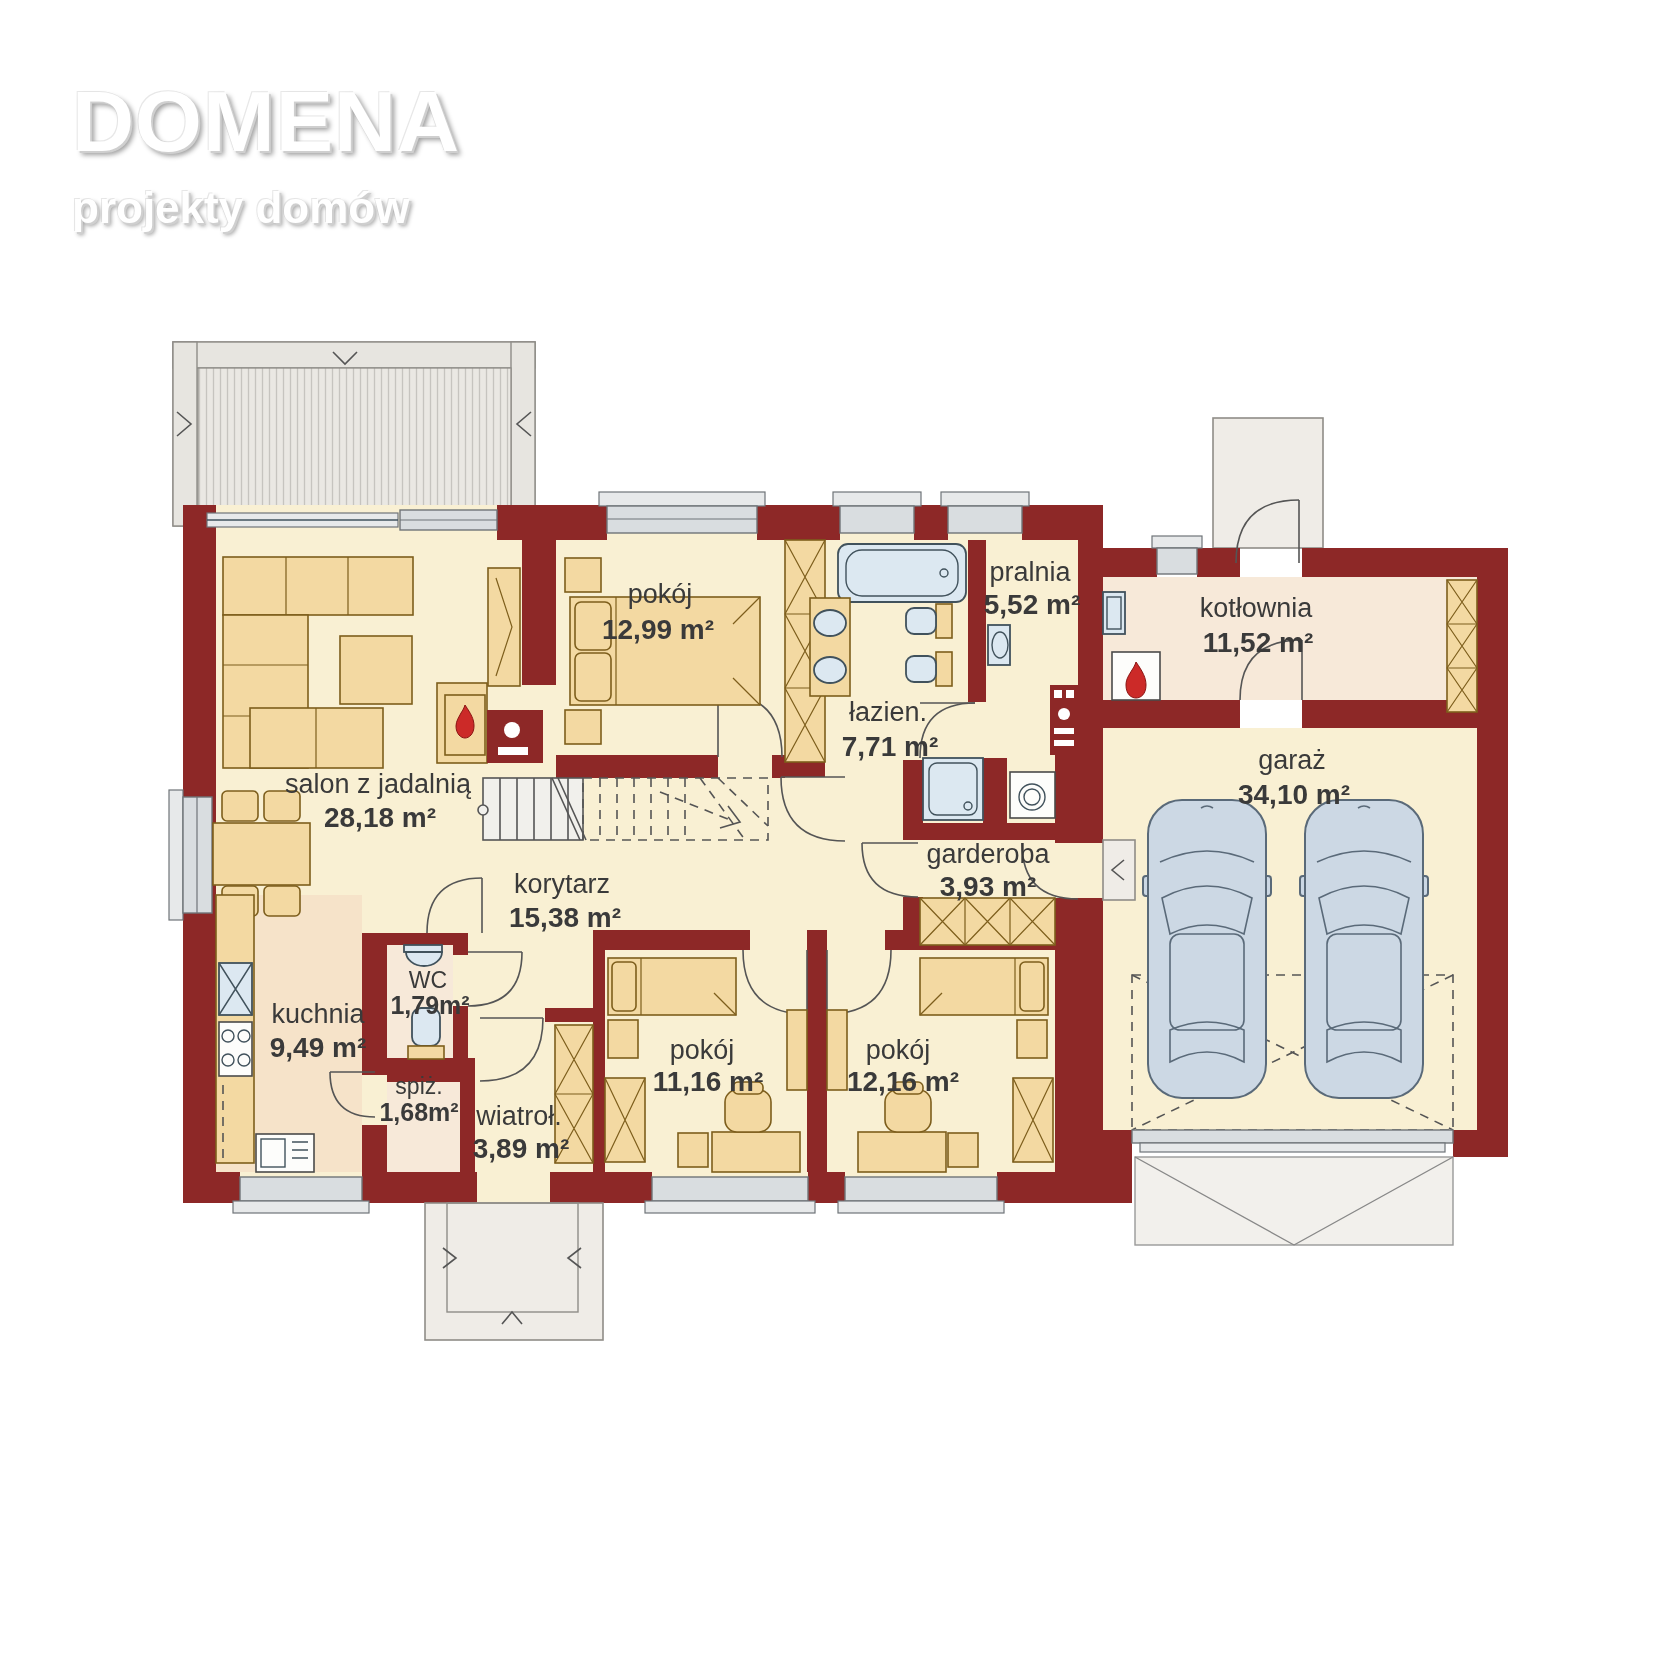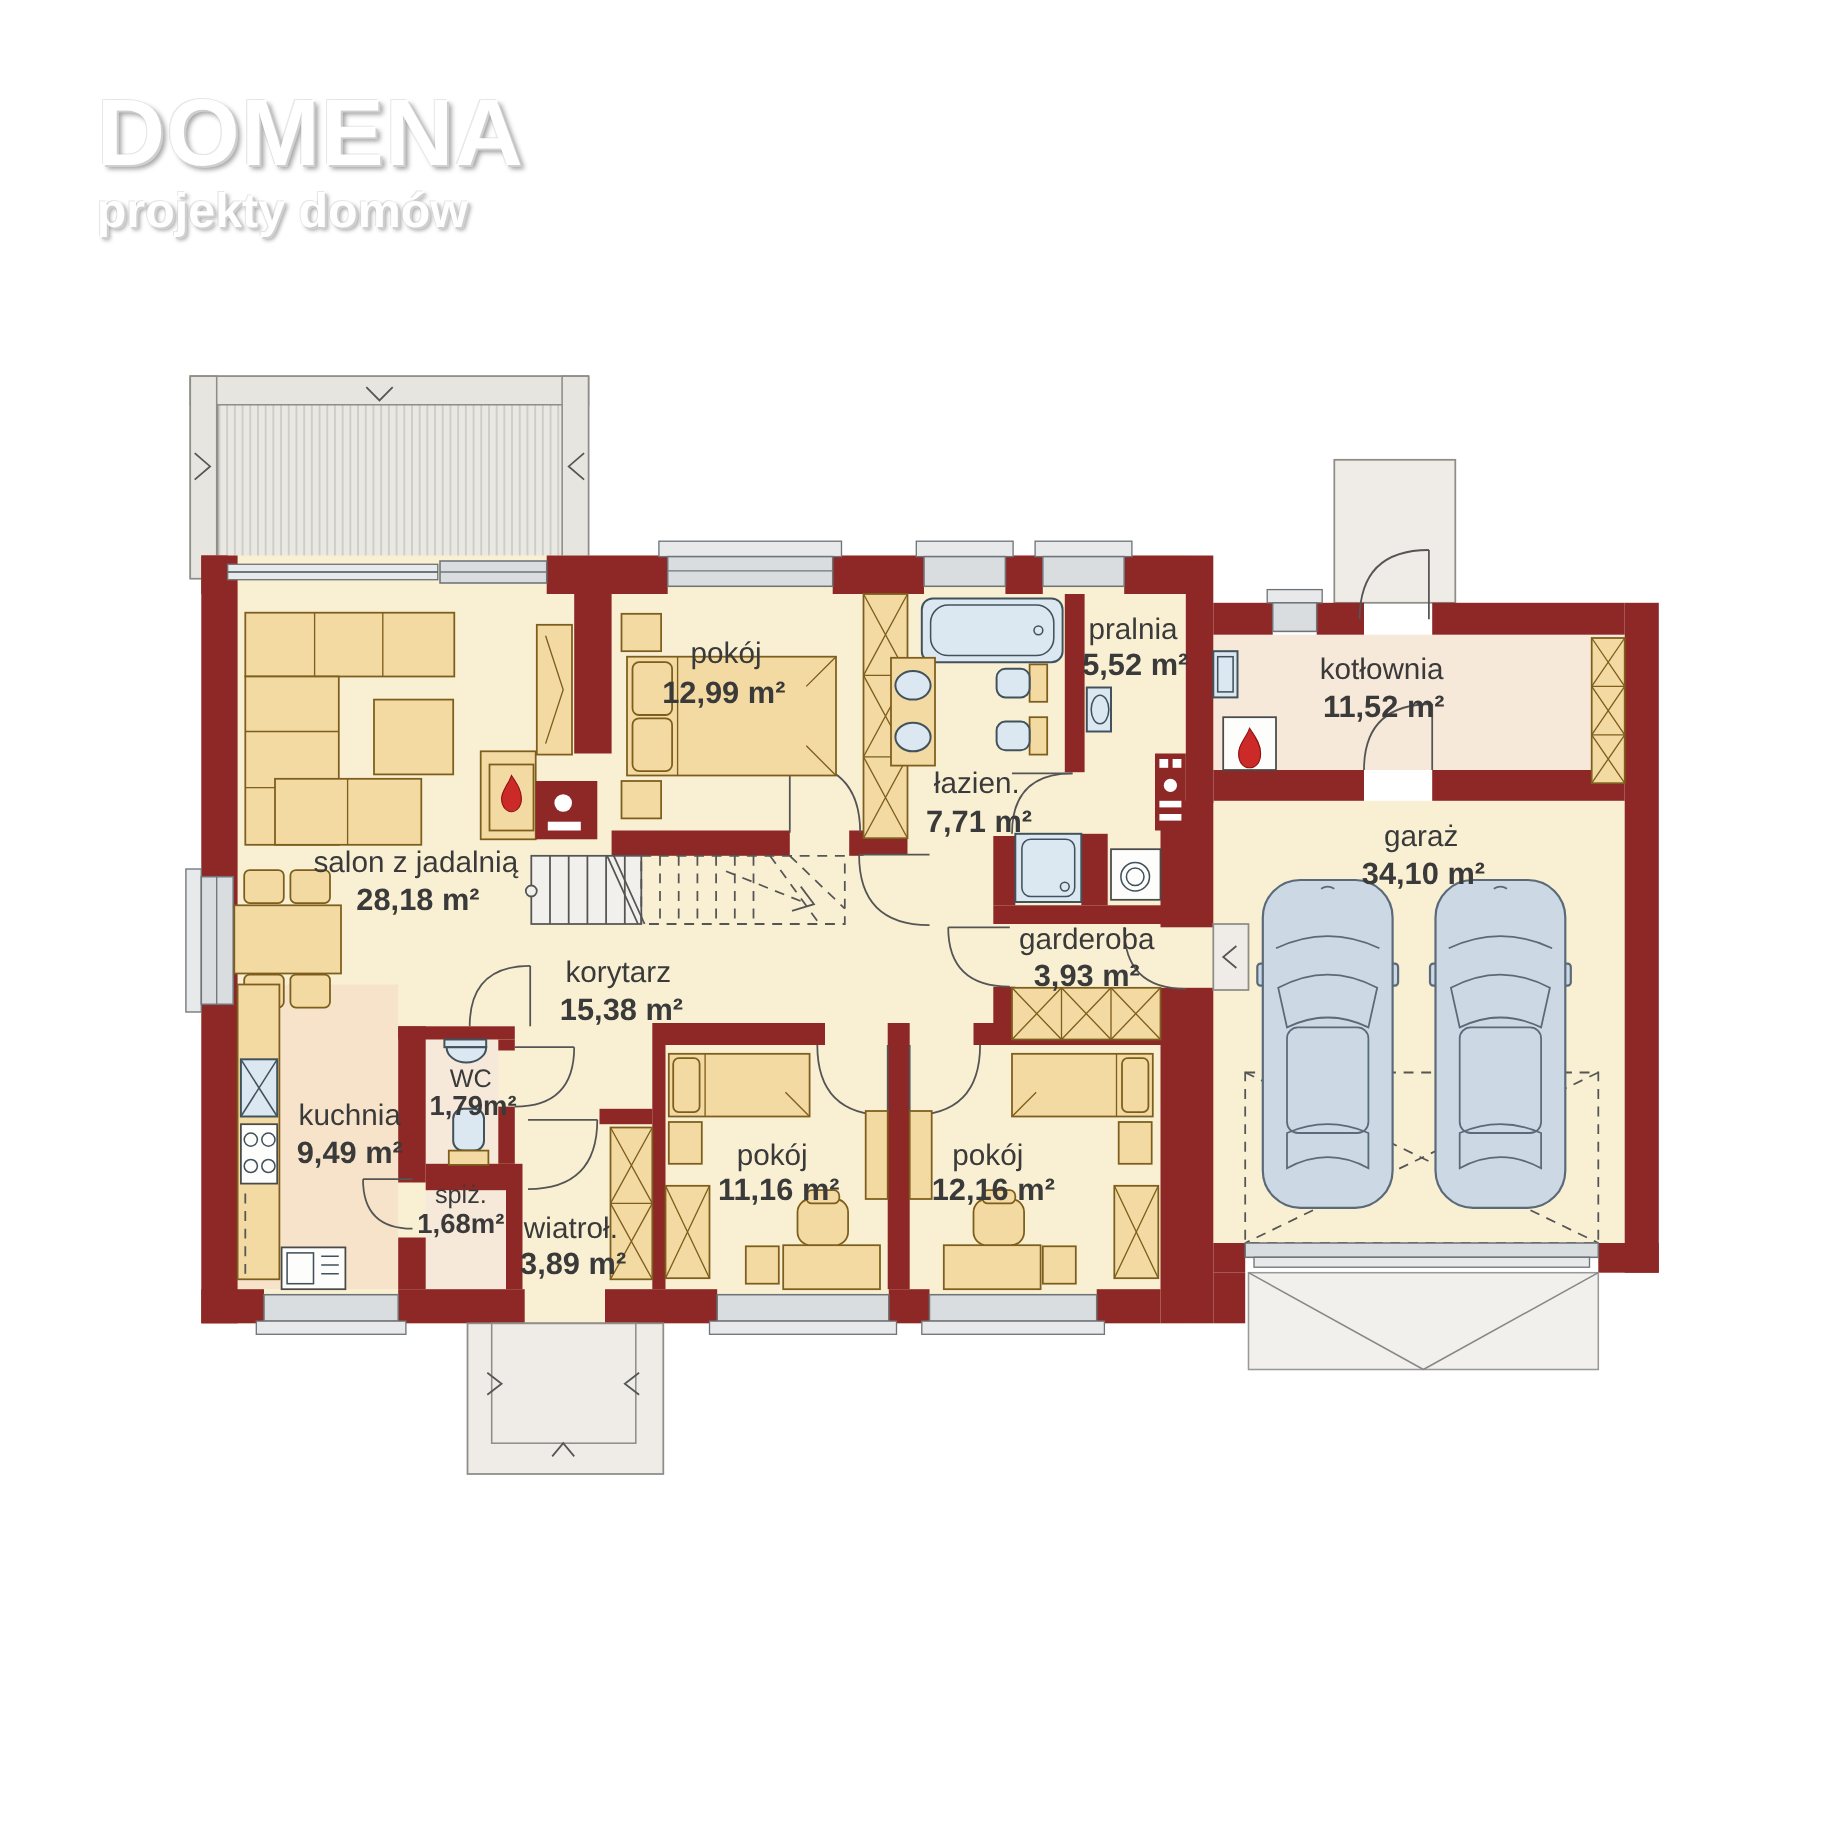--- a/index.html
+++ b/index.html
@@ -1,21 +1,21 @@
 <!DOCTYPE html>
 <html><head>
 <meta charset="utf-8">
 <style>
   html,body{margin:0;padding:0;background:#fff;}
   .canvas{position:relative;width:1680px;height:1680px;background:#fff;overflow:hidden;
           font-family:"Liberation Sans","DejaVu Sans",sans-serif;}
-  .logo{position:absolute;left:88px;top:78px;line-height:1;}
+  .logo{position:absolute;left:72px;top:78px;line-height:1;}
   .logo .t1{font-size:86px;font-weight:bold;letter-spacing:1px;color:#fff;
             text-shadow:2px 2px 0 #cfcfcf,4px 4px 5px #9e9e9e, -1px -1px 0 #e8e8e8;}
-  .logo .t2{font-size:44px;font-weight:bold;color:#fff;margin-top:6px;
+  .logo .t2{font-size:44px;font-weight:bold;color:#fff;margin-top:22px;
             text-shadow:2px 2px 0 #cfcfcf,3px 3px 4px #9e9e9e, -1px -1px 0 #e8e8e8;}
   svg{position:absolute;left:0;top:0;}
   .wall{fill:#8d2827;}
   .flA{fill:#f9f0d3;}      
   .flB{fill:#f6e3c9;}      
   .flC{fill:#f7e9d9;}      
   .tan{fill:#f3d9a2;stroke:#7d5e1c;stroke-width:1.6;}
   .tanl{stroke:#7d5e1c;stroke-width:1.2;fill:none;}
   .fix{fill:#dce8f1;stroke:#41525c;stroke-width:1.8;}
   .fixl{stroke:#41525c;stroke-width:1.4;fill:none;}

